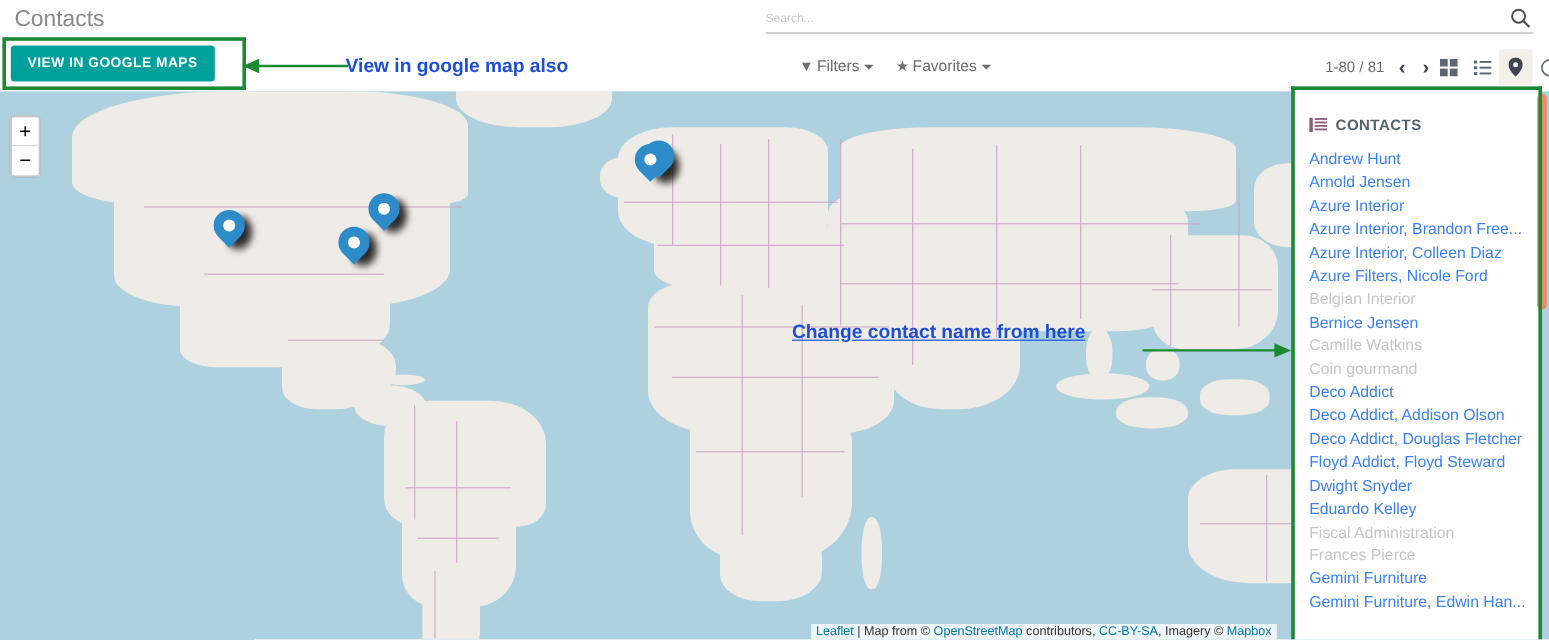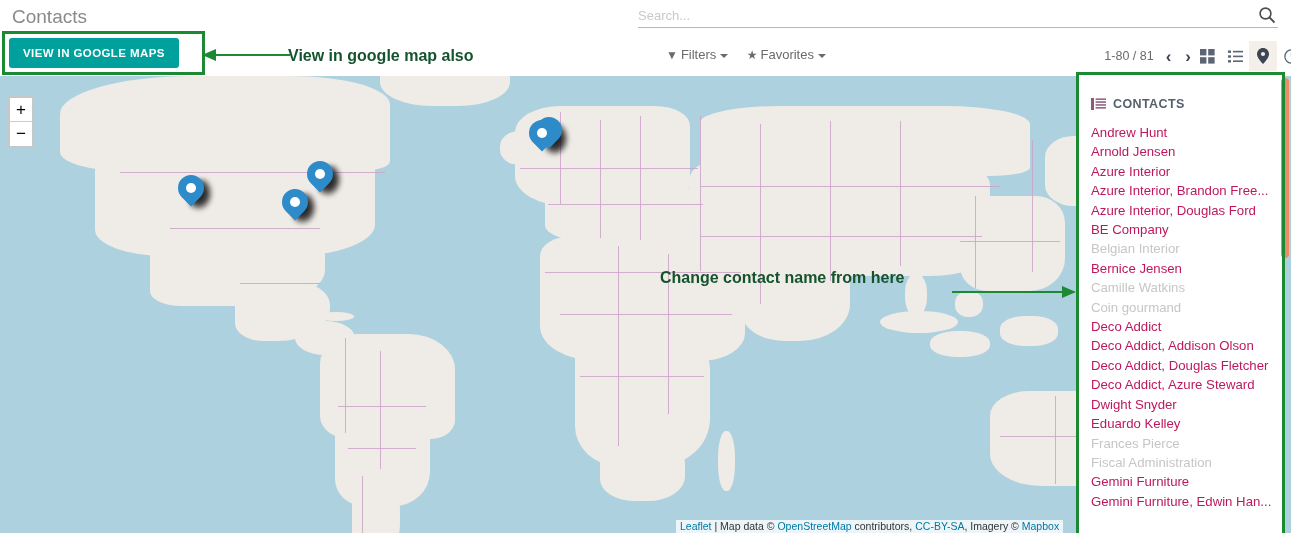--- a/index.html
+++ b/index.html
@@ -26,21 +26,21 @@
     cursor: pointer; line-height: 30px; text-align: center;
   }
 
   
   .searchbox {
     position: absolute; left: 638px; top: 4px; width: 640px; height: 24px;
     border-bottom: 1px solid #b7b7b7;
   }
   .searchbox input {
     width: 600px; height: 22px; border: none; outline: none;
-    font-size: 13px; color: #ef4444; background: transparent;
+    font-size: 10px; color: #ef4444; background: transparent;
     font-family: "Liberation Sans", sans-serif;
   }
   .searchbox input::placeholder { color: #c9c9c9; }
   .search-icon {
     position: absolute; right: 2px; top: 2px; width: 18px; height: 18px;
     color: #4c4c4c;
   }
 
   
   .ctrlrow { position: absolute; left: 638px; top: 42px; width: 645px; height: 28px; margin-left: 28px; }
@@ -135,45 +135,45 @@
   .panel-inner { padding: 10px 0 0 0; }
   .panel-head {
     display: flex; align-items: center; gap: 7px;
     padding: 14px 0 12px 14px;
   }
   .panel-head .ttl {
     font-size: 12.5px; font-weight: bold; color: #55606E; letter-spacing: .4px;
   }
   .list-icon { width: 15px; height: 12px; display:block; }
   .contact-row {
-    font-size: 13.2px; color: #be185d; line-height: 19.4px;
+    font-size: 13.2px; color: #3b82f6; line-height: 19.4px;
     padding: 0 6px 0 14px; cursor: pointer;
     white-space: nowrap; overflow: hidden; text-overflow: ellipsis;
   }
   .contact-row.muted { color: #c6c6c6; }
 
   
   .vscroll {
     position: absolute; right: 2px; top: 78px; width: 8px; height: 180px;
     background: #EC8A6A; border-radius: 4px; z-index: 60; cursor: pointer;
   }
 
   
   .ann-box {
     position: absolute; border: 3px solid #1B8A32; z-index: 70; pointer-events: none;
   }
   .ann-box.b1 { left: 2px; top: 31px; width: 203px; height: 44px; }
   .ann-box.b2 { left: 1076px; top: 72px; width: 209px; height: 461px; border-bottom: none; }
   .ann-text {
     position: absolute; z-index: 72;
-    color: #14532d; font-weight: bold; font-size: 16px;
+    color: #1d4ed8; font-weight: bold; font-size: 16px;
     font-family: "Liberation Sans", sans-serif; white-space: nowrap; text-align: right;
   }
   .ann-text.t1 { left: 288px; top: 47px; }
-  .ann-text.t2 { left: 660px; top: 269px; }
+  .ann-text.t2 { left: 660px; top: 269px; text-decoration: underline; }
   .ann-arrow { position: absolute; z-index: 71; }
 </style>
 </head>
 <body>
 
 <div id="app">
 
   <div class="map">
 
     <div class="landmass" style="left:380px;top:-30px;width:130px;height:60px;border-radius:50% 50% 40% 40%;"></div>
@@ -262,21 +262,21 @@
     <div class="marker" style="left:282px;top:113px;">
       <div class="shadow"></div>
       <div class="pin"></div>
     </div>
     <div class="marker dbl" style="left:529px;top:44px;">
       <div class="shadow" style="left:16px;"></div>
       <div class="pin2"></div>
       <div class="pin"></div>
     </div>
 
-    <div class="attrib"><a href="#">Leaflet</a><span> | Map data © </span><a href="#">OpenStreetMap</a><span> contributors, </span><a href="#">CC-BY-SA</a><span>, Imagery © </span><a href="#">Mapbox</a></div>
+    <div class="attrib"><a href="#">Leaflet</a><span> | Map from © </span><a href="#">OpenStreetMap</a><span> contributors, </span><a href="#">CC-BY-SA</a><span>, Imagery © </span><a href="#">Mapbox</a></div>
   </div>
 
   <div class="topbar">
     <div class="page-title">Contacts</div>
     <button class="btn-gmaps">VIEW IN GOOGLE MAPS</button>
 
     <div class="searchbox">
       <input type="text" placeholder="Search..." style="">
       <span class="search-icon">
         <svg width="18" height="18" viewBox="0 0 18 18">
@@ -356,34 +356,34 @@
               <rect x="4.6" y="9.1" width="10.4" height="1.5" fill="#8E5A7C"></rect>
             </svg>
         </span>
         <span class="ttl">CONTACTS</span>
       </div>
       <div id="contact-list">
           <div class="contact-row">Andrew Hunt</div>
           <div class="contact-row">Arnold Jensen</div>
           <div class="contact-row">Azure Interior</div>
           <div class="contact-row">Azure Interior, Brandon Free...</div>
-          <div class="contact-row">Azure Interior, Douglas Ford</div>
-          <div class="contact-row">BE Company</div>
+          <div class="contact-row">Azure Interior, Colleen Diaz</div>
+          <div class="contact-row">Azure Filters, Nicole Ford</div>
           <div class="contact-row muted">Belgian Interior</div>
           <div class="contact-row">Bernice Jensen</div>
           <div class="contact-row muted">Camille Watkins</div>
           <div class="contact-row muted">Coin gourmand</div>
           <div class="contact-row">Deco Addict</div>
           <div class="contact-row">Deco Addict, Addison Olson</div>
           <div class="contact-row">Deco Addict, Douglas Fletcher</div>
-          <div class="contact-row">Deco Addict, Azure Steward</div>
+          <div class="contact-row">Floyd Addict, Floyd Steward</div>
           <div class="contact-row">Dwight Snyder</div>
           <div class="contact-row">Eduardo Kelley</div>
+          <div class="contact-row muted">Fiscal Administration</div>
           <div class="contact-row muted">Frances Pierce</div>
-          <div class="contact-row muted">Fiscal Administration</div>
           <div class="contact-row">Gemini Furniture</div>
           <div class="contact-row">Gemini Furniture, Edwin Han...</div>
         </div>
     </div>
   </div>
 
   <div class="vscroll"></div>
 
   <div class="ann-box b1"></div>
   <div class="ann-box b2"></div>

